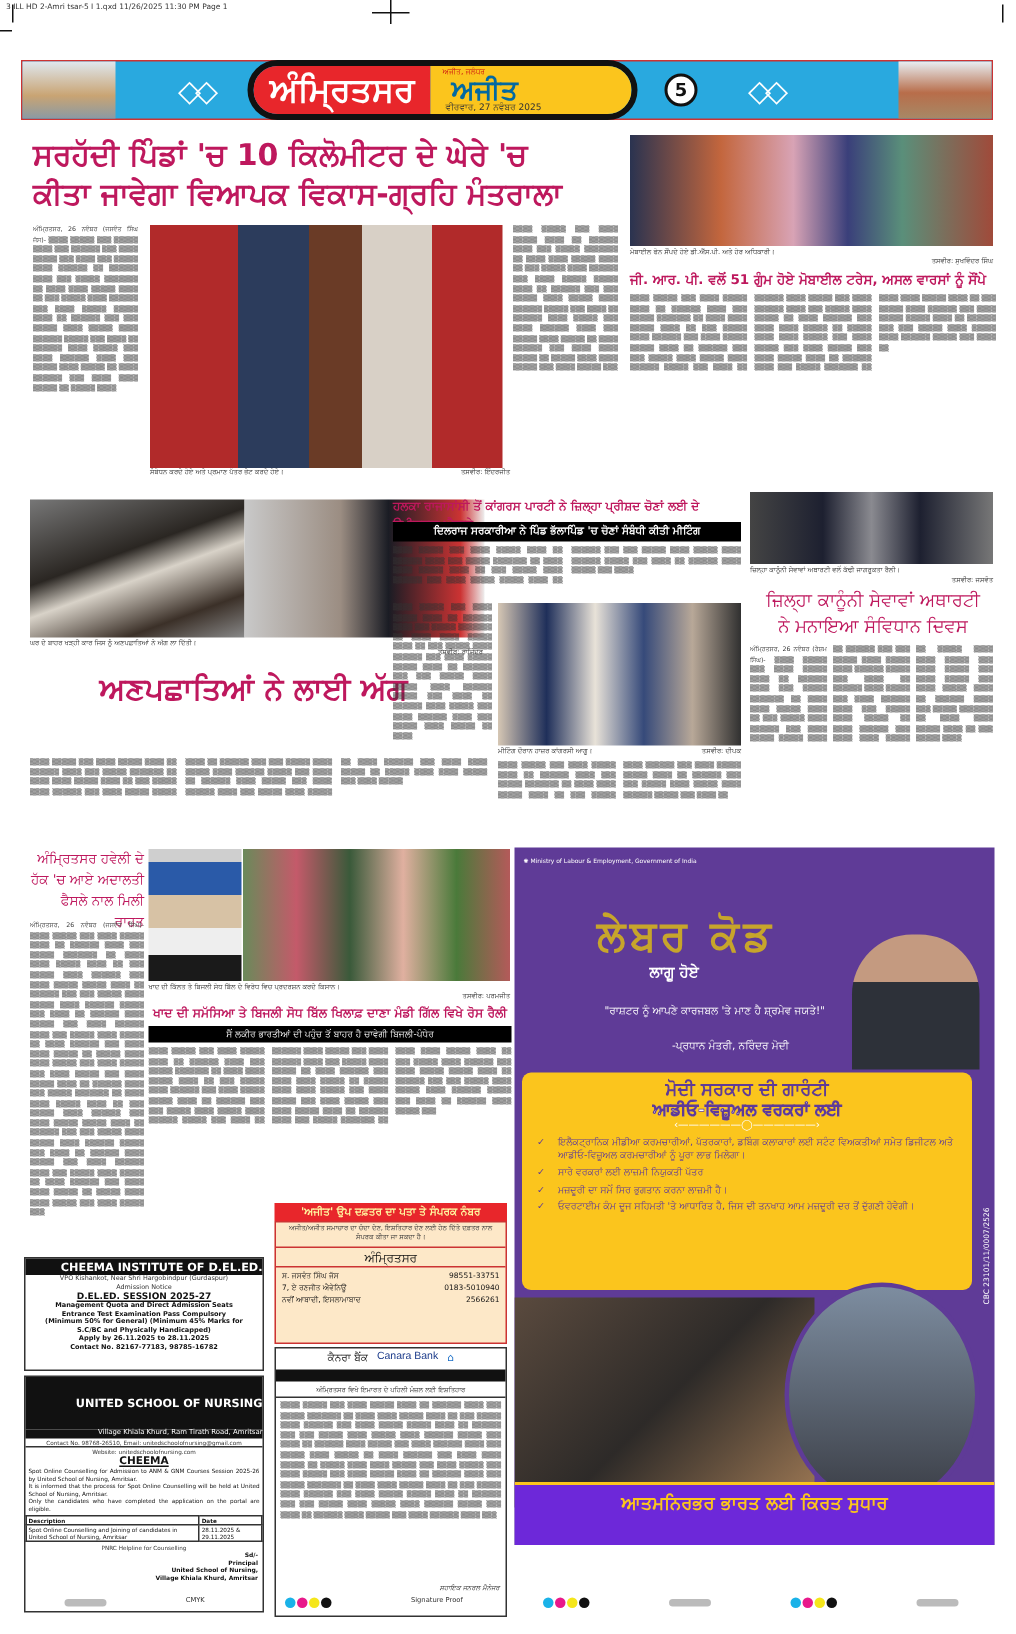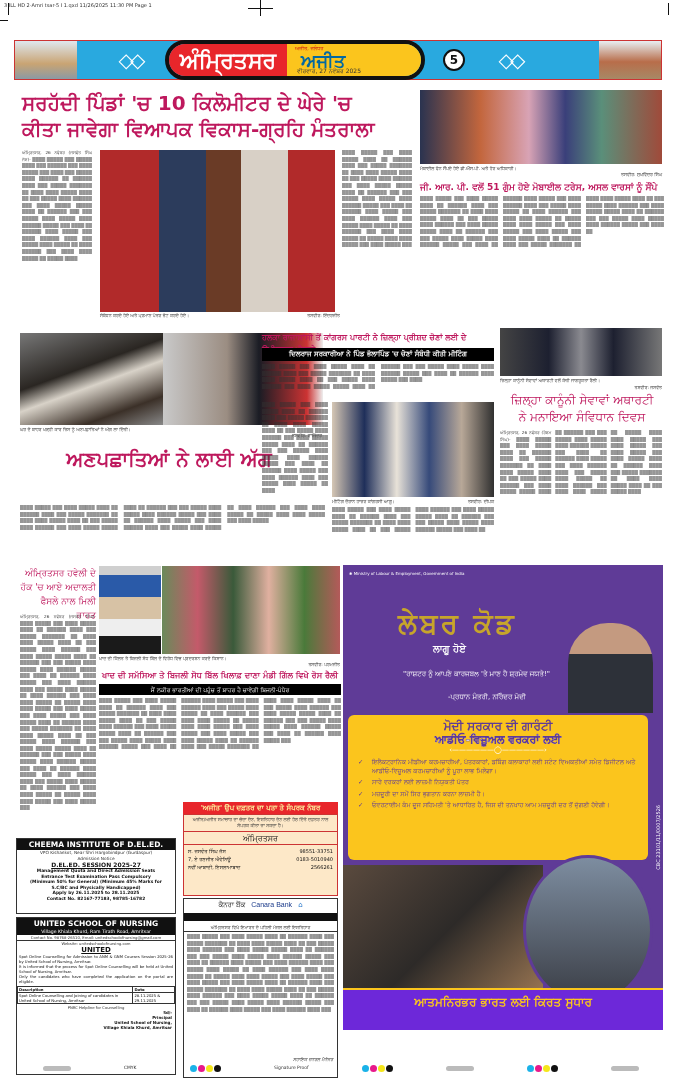--- a/index.html
+++ b/index.html
@@ -39,21 +39,21 @@
   .ad .gbox .orn{text-align:center;color:#fff;font-size:7px}
   .ad .gbox ul{list-style:none;margin:4px 10px 0 10px}
   .ad .gbox li{font-size:6.3px;line-height:8.5px;color:#5f3b97;padding-left:14px;position:relative;margin-bottom:3px}
   .ad .gbox li::before{content:"✓";position:absolute;left:0;color:#5f3b97}
   .ad .photo1{position:absolute;left:0;top:300px;width:200px;height:140px;background:linear-gradient(135deg,#5a4a3e,#2d2a28 50%,#a07a55)}
   .ad .photo2{position:absolute;left:180px;top:290px;width:130px;height:150px;border-radius:50%;background:linear-gradient(#7d8da0,#3a3d45);border:3px solid #5f3b97}
   .ad .footer{position:absolute;left:0;bottom:0;width:100%;height:42px;background:#6d28d9;color:#fbc51d;font-size:12px;font-weight:bold;text-align:center;line-height:24px;border-top:2px solid #fbc51d}
   .ad .vcode{position:absolute;right:2px;top:240px;font-size:5px;color:#fff;writing-mode:vertical-rl;transform:rotate(180deg)}
   .ad .logo{position:absolute;left:6px;top:6px;font-size:4px;color:#fff;line-height:5px}
   .box{border:1px solid #333;background:#fff}
-  .boxhead{background:#111;color:#fff;font-weight:bold;text-align:center}
+  .boxhead{background:#111;color:#fff;font-weight:bold;text-align:right}
   .regmarks{display:flex;gap:1px}
   .dot{width:7px;height:7px;border-radius:50%;display:inline-block}
 </style>
 </head>
 <body>
 
 <div class="abs slug">3 ILL HD 2-Amri tsar-5 I 1.qxd   11/26/2025   11:30 PM   Page 1</div>
 <div class="abs crop" style="left:8px;top:3px;width:1px;height:12px"></div>
 <div class="abs crop" style="left:0;top:20px;width:8px;height:1px"></div>
 <div class="abs crop" style="left:248px;top:8px;width:25px;height:1px"></div>
@@ -173,25 +173,25 @@
       <div style="text-align:center;font-size:4.4px;line-height:5.6px;font-weight:bold">Management Quota and Direct Admission Seats</div>
       <div style="text-align:center;font-size:4.4px;line-height:5.6px;font-weight:bold">Entrance Test Examination Pass Compulsory</div>
       <div style="text-align:center;font-size:4.4px;line-height:5.6px;font-weight:bold">(Minimum 50% for General) (Minimum 45% Marks for</div>
       <div style="text-align:center;font-size:4.4px;line-height:5.6px;font-weight:bold">S.C/BC and Physically Handicapped)</div>
       <div style="text-align:center;font-size:4.4px;line-height:5.6px;font-weight:bold">Apply by 26.11.2025 to 28.11.2025</div>
       <div style="text-align:center;font-size:4.4px;line-height:5.6px;font-weight:bold">Contact No. 82167-77183, 98785-16782</div>
     </div>
 </div>
 
 <div class="abs box" style="left:16px;top:917px;width:160px;height:158px">
-  <div class="boxhead" style="font-size:7.5px;padding:1px 0">UNITED SCHOOL OF NURSING</div>
+  <div class="boxhead" style="font-size:7.5px;padding:13px 0">UNITED SCHOOL OF NURSING</div>
   <div class="boxhead" style="font-size:4.6px;padding:0 0 1px;font-weight:normal">Village Khiala Khurd, Ram Tirath Road, Amritsar</div>
   <div class="caption" style="text-align:center;font-size:3.8px;line-height:5px;border-bottom:1px solid #333">Contact No. 98768-26510, Email: unitedschoolofnursing@gmail.com</div>
   <div class="caption" style="text-align:center;font-size:3.8px;line-height:5px">Website: unitedschoolofnursing.com</div>
-  <div style="text-align:center;font-size:7px;font-weight:bold;text-decoration:underline">UNITED</div>
+  <div style="text-align:center;font-size:7px;font-weight:bold;text-decoration:underline">CHEEMA</div>
   <div id="nursing-notice" style="padding:0 2px">
       <div style="font-size:3.8px;line-height:5px;text-align:justify">Spot Online Counselling for Admission to ANM &amp; GNM Courses Session 2025-26 by United School of Nursing, Amritsar.</div>
       <div style="font-size:3.8px;line-height:5px;text-align:justify">It is informed that the process for Spot Online Counselling will be held at United School of Nursing, Amritsar.</div>
       <div style="font-size:3.8px;line-height:5px;text-align:justify">Only the candidates who have completed the application on the portal are eligible.</div>
     </div>
   <table style="width:100%;border-collapse:collapse;font-size:3.8px;line-height:5px;margin-top:2px">
     <thead>
         <tr id="nursing-th">
           <th style="border:1px solid #333;text-align:left;padding:0 1px">Description</th>
           <th style="border:1px solid #333;text-align:left;padding:0 1px">Date</th>

